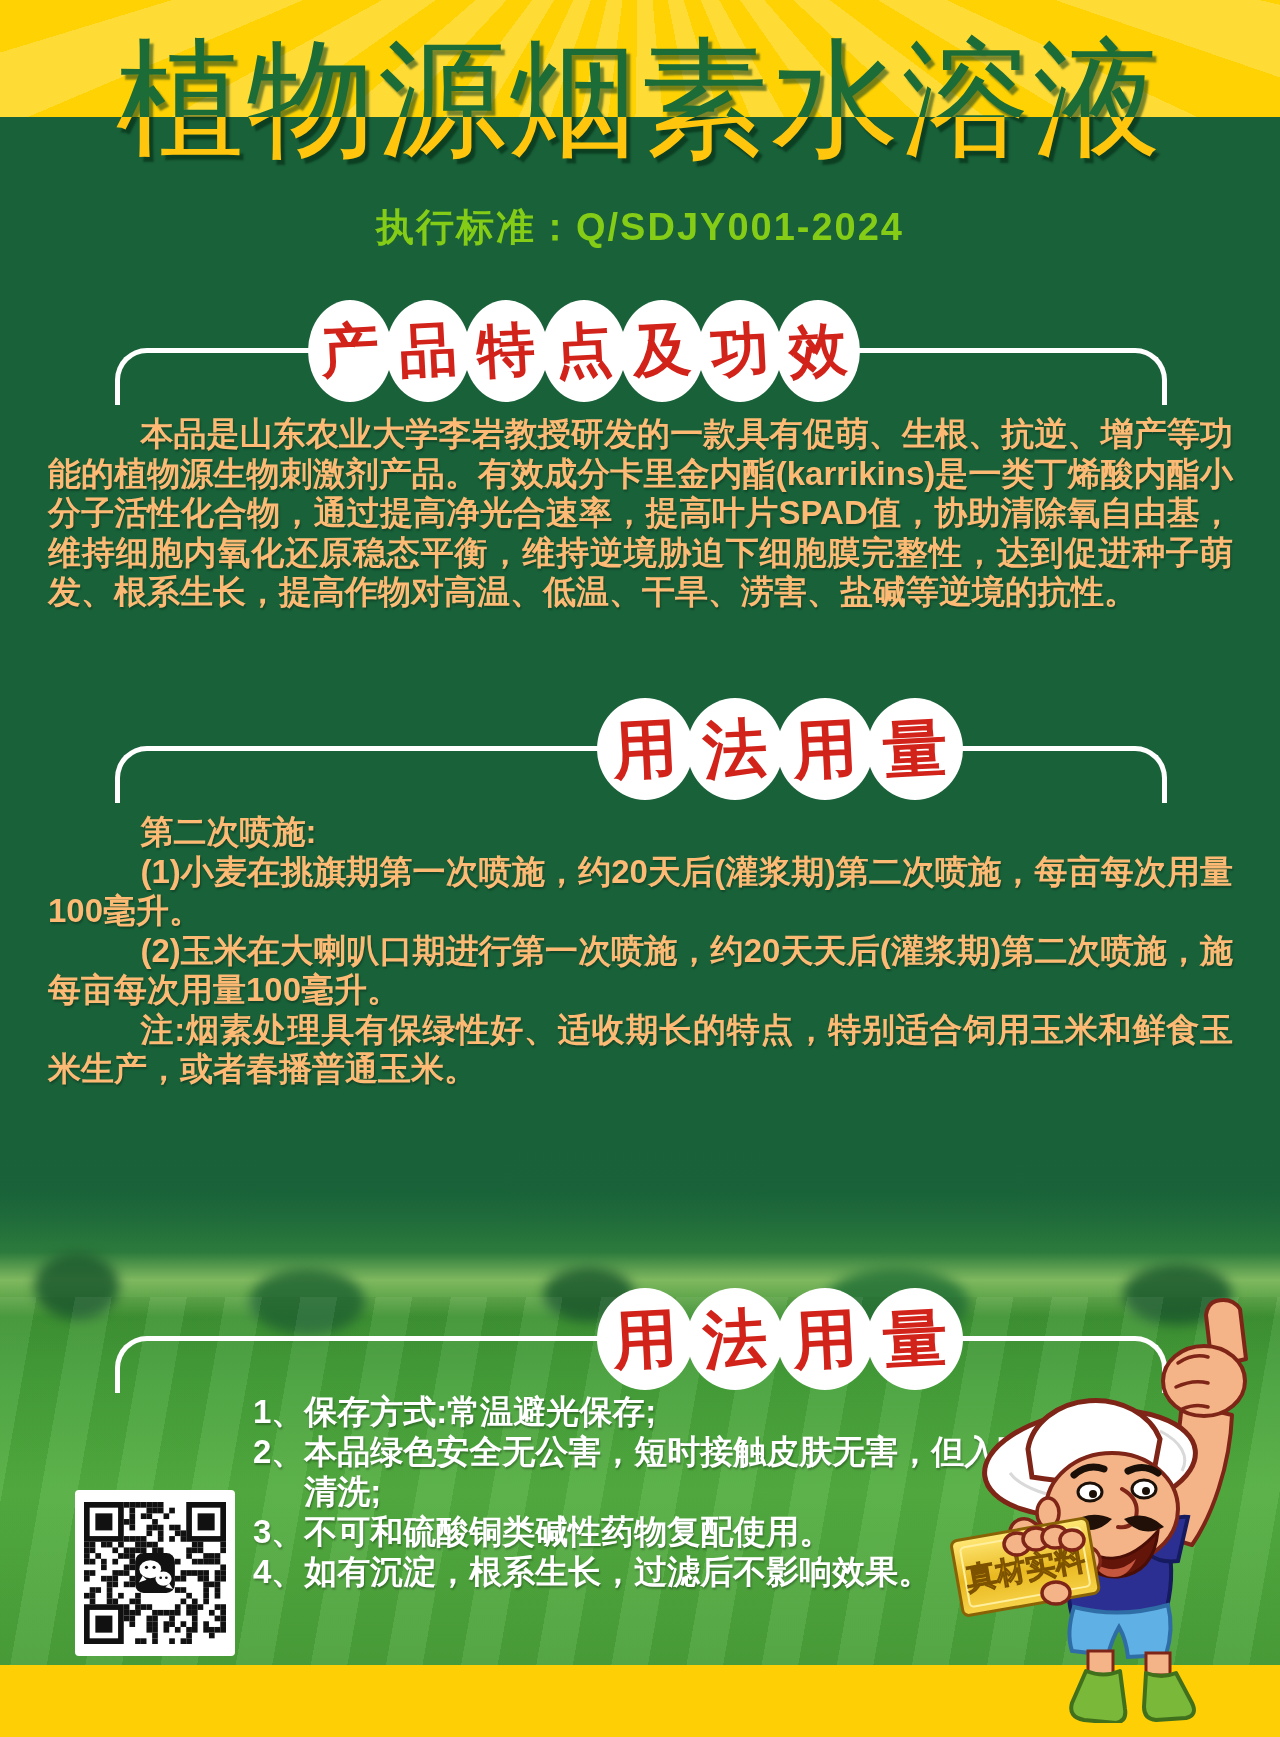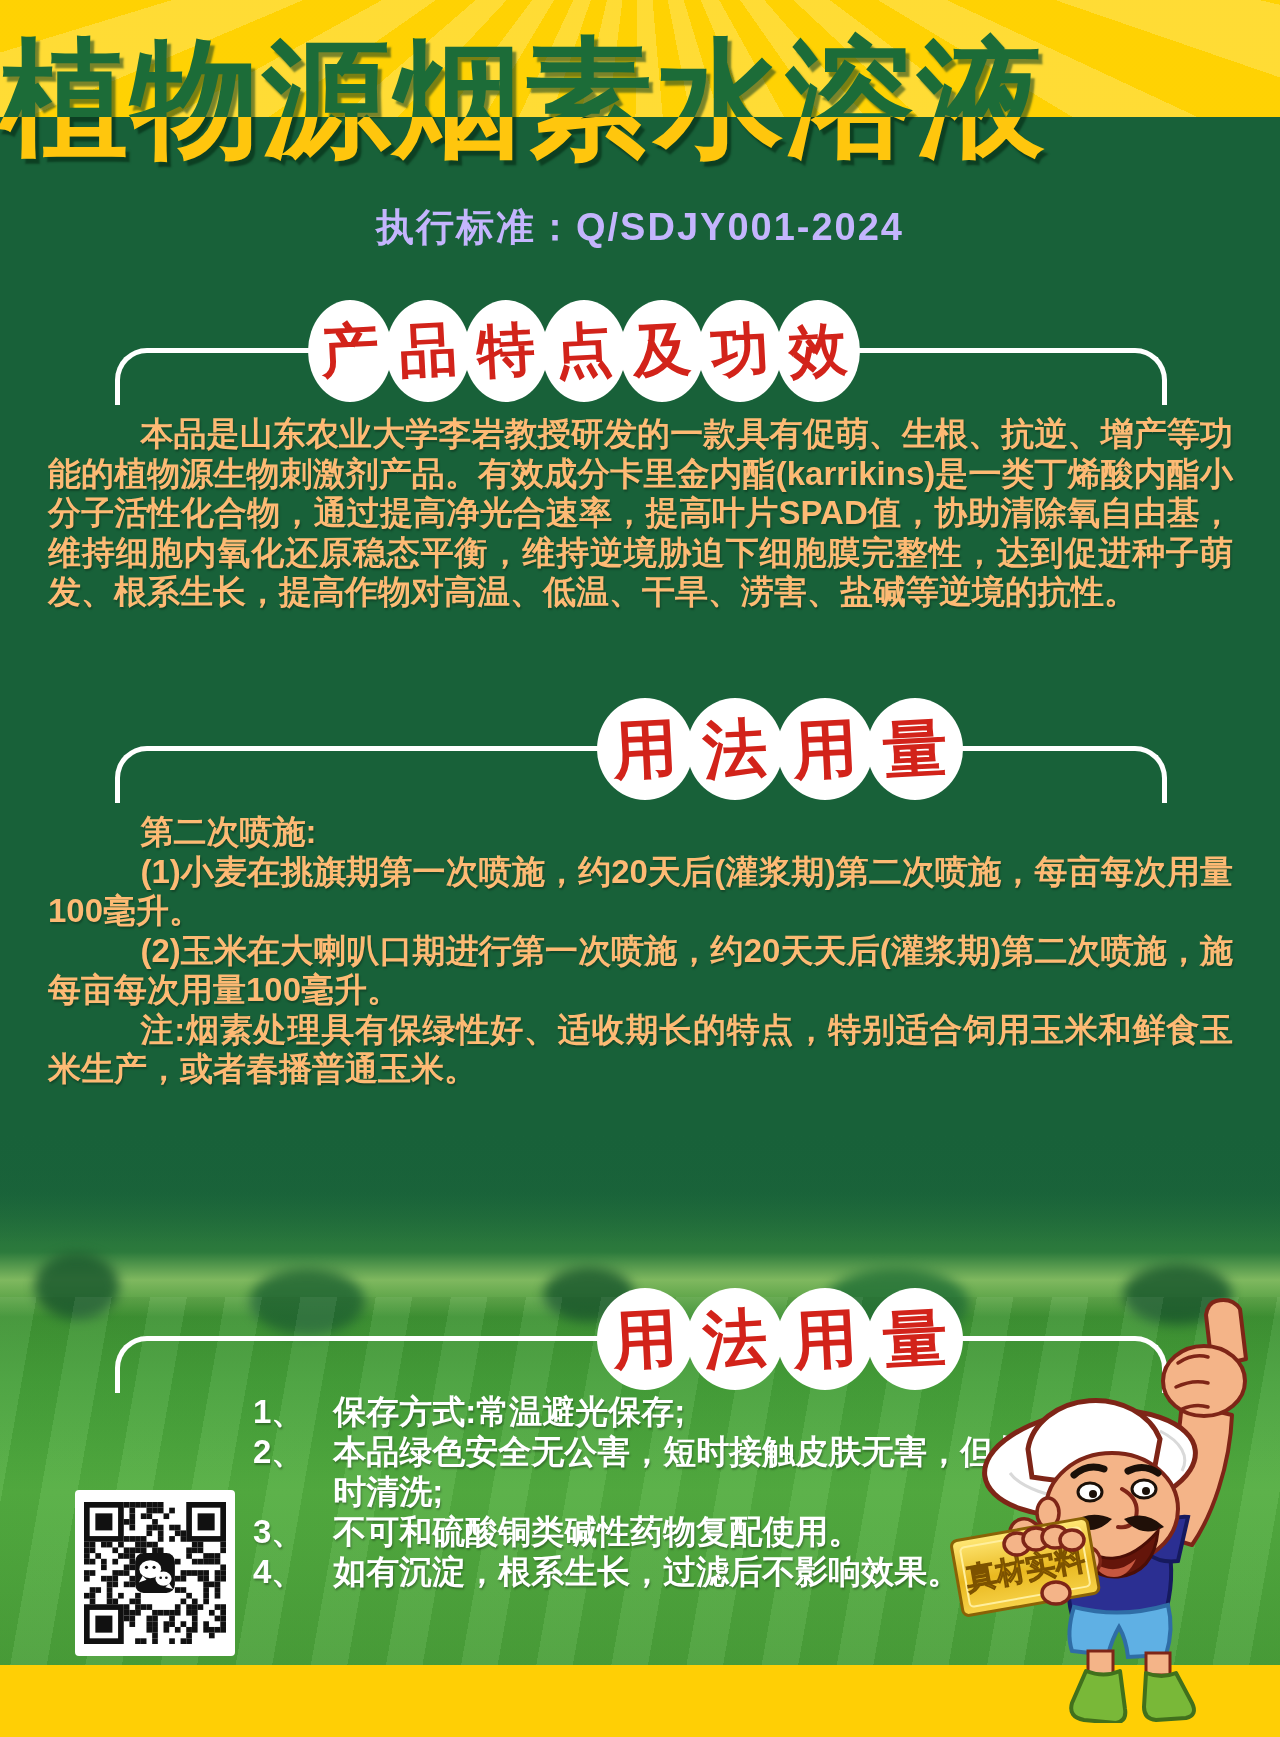--- a/index.html
+++ b/index.html
@@ -11,28 +11,28 @@
   
   .banner{position:absolute;top:0;left:0;width:100%;height:117px;background:#ffd303;overflow:hidden;}
   .banner .rays{
     position:absolute;inset:-60px;
     background:repeating-conic-gradient(from 115deg at 50% -35%,
       rgba(255,255,255,.20) 0deg 6deg, rgba(255,200,0,.10) 6deg 12deg);
   }
   
   .title{position:absolute;top:24px;left:0;right:0;height:158px;z-index:2;}
   .title-layer{
-    position:absolute;inset:0;white-space:nowrap;
-    font-size:128px;font-weight:700;line-height:150px;letter-spacing:3px;
+    position:absolute;inset:0;text-align:center;white-space:nowrap;
+    font-size:128px;font-weight:400;line-height:150px;letter-spacing:3px;
   }
   .title-green{color:#1c6c38;clip-path:inset(0 0 65px 0);text-shadow:4px 5px 2px rgba(13,60,32,.55);}
   .title-yellow{color:#ffc60d;clip-path:inset(93px 0 0 0);text-shadow:4px 5px 2px rgba(0,30,12,.5);}
   .subtitle{
     position:absolute;top:202px;left:0;width:100%;text-align:center;
-    font-size:38px;font-weight:700;color:#c4b5fd;letter-spacing:2px;z-index:2;
+    font-size:38px;font-weight:700;color:#84cc16;letter-spacing:2px;z-index:2;
   }
   
   .sec-head{position:absolute;left:0;width:100%;height:106px;z-index:3;}
   .head-line{
     position:absolute;left:115px;right:113px;top:48px;height:52px;
     border:5px solid #fff;border-bottom:none;border-radius:32px 32px 0 0;
   }
   .bubbles{position:absolute;top:0;left:50%;display:flex;}
   .sec-head.offset-left  .bubbles{transform:translateX(calc(-50% - 56px));}
   .sec-head.offset-right .bubbles{transform:translateX(calc(-50% + 140px));}
@@ -72,21 +72,21 @@
   }
   .field .fade{
     position:absolute;left:0;right:0;top:0;height:110px;
     background:linear-gradient(180deg,#186139 0%,rgba(24,97,57,0) 100%);
   }
   
   .notes{position:absolute;left:253px;top:1392px;width:900px;z-index:3;}
   .note{display:flex;font-size:33px;font-weight:700;color:#fff;line-height:40px;
         text-shadow:1px 2px 2px rgba(0,0,0,.3);}
   .note .num{flex:0 0 50px;}
-  .note .txt{flex:1;margin-left:29px;}
+  .note .txt{flex:1;}
   
   .qr{
     position:absolute;left:75px;top:1490px;width:160px;height:166px;background:#fff;
     border-radius:4px;display:flex;align-items:center;justify-content:center;z-index:3;
   }
   
   .mascot{position:absolute;right:-6px;bottom:14px;width:426px;height:462px;z-index:6;}
   
   .bottom-bar{position:absolute;left:0;top:1665px;width:100%;height:72px;background:#ffcf05;z-index:4;}
 </style>

